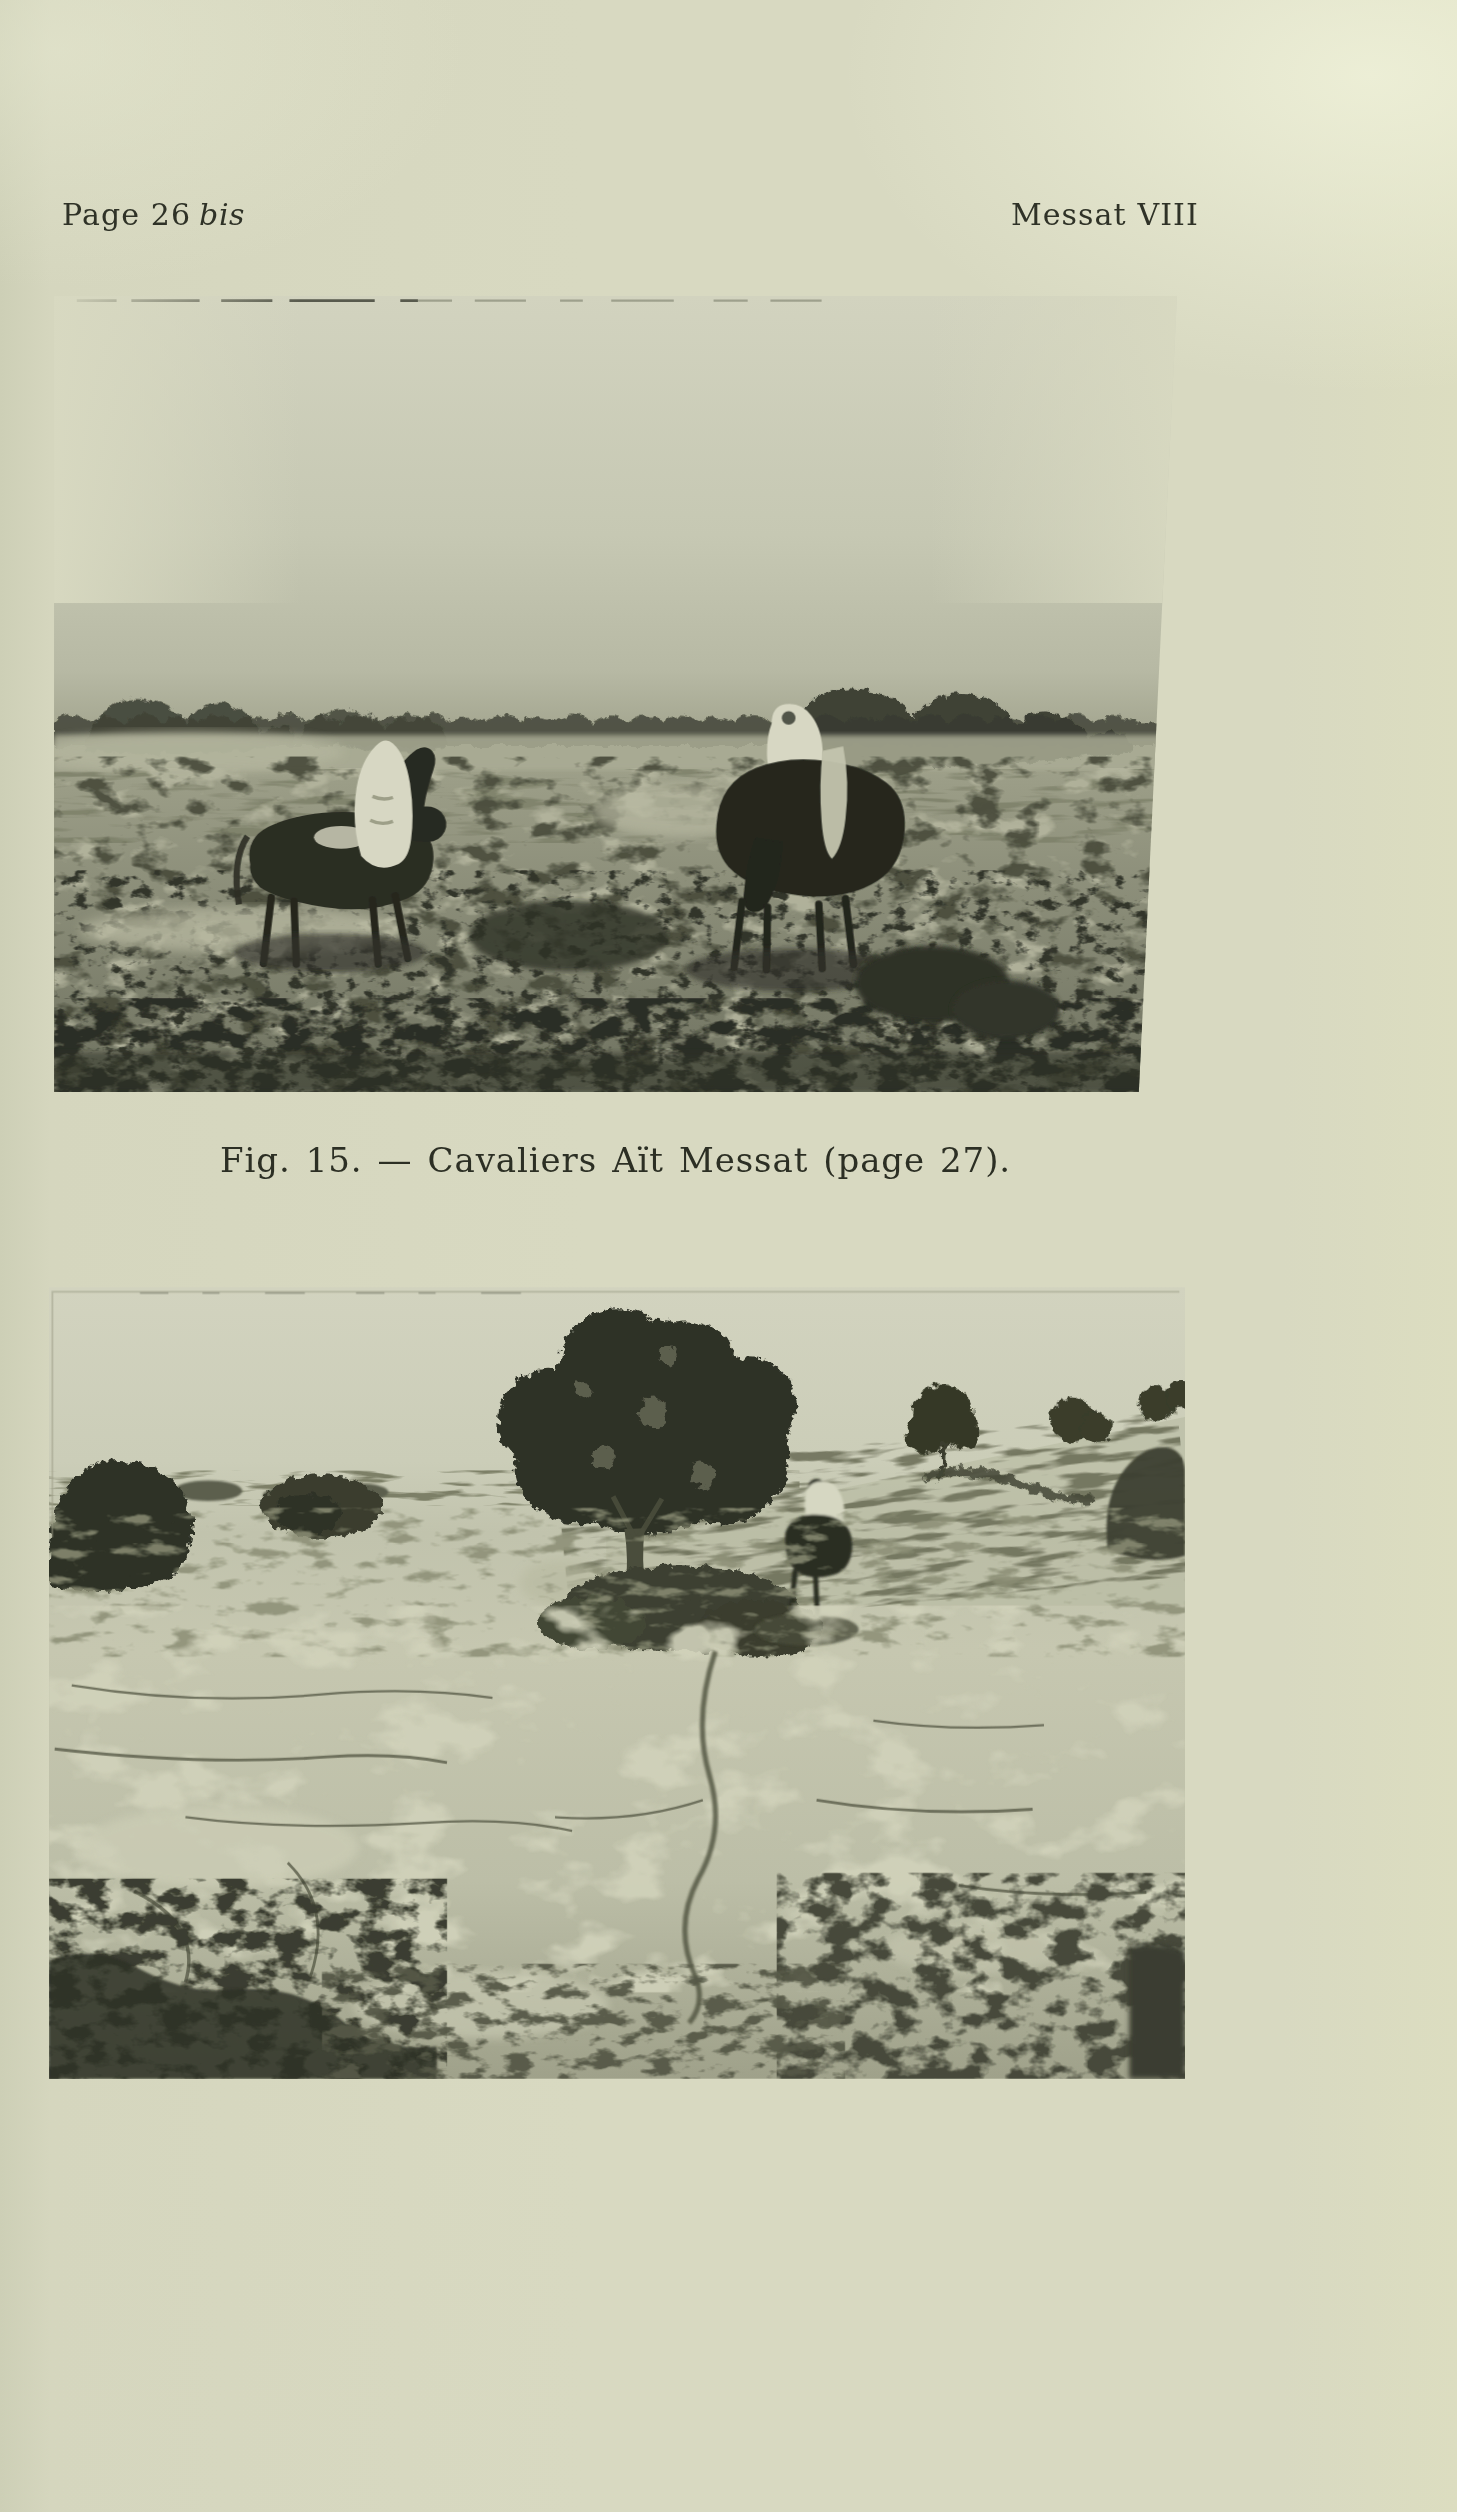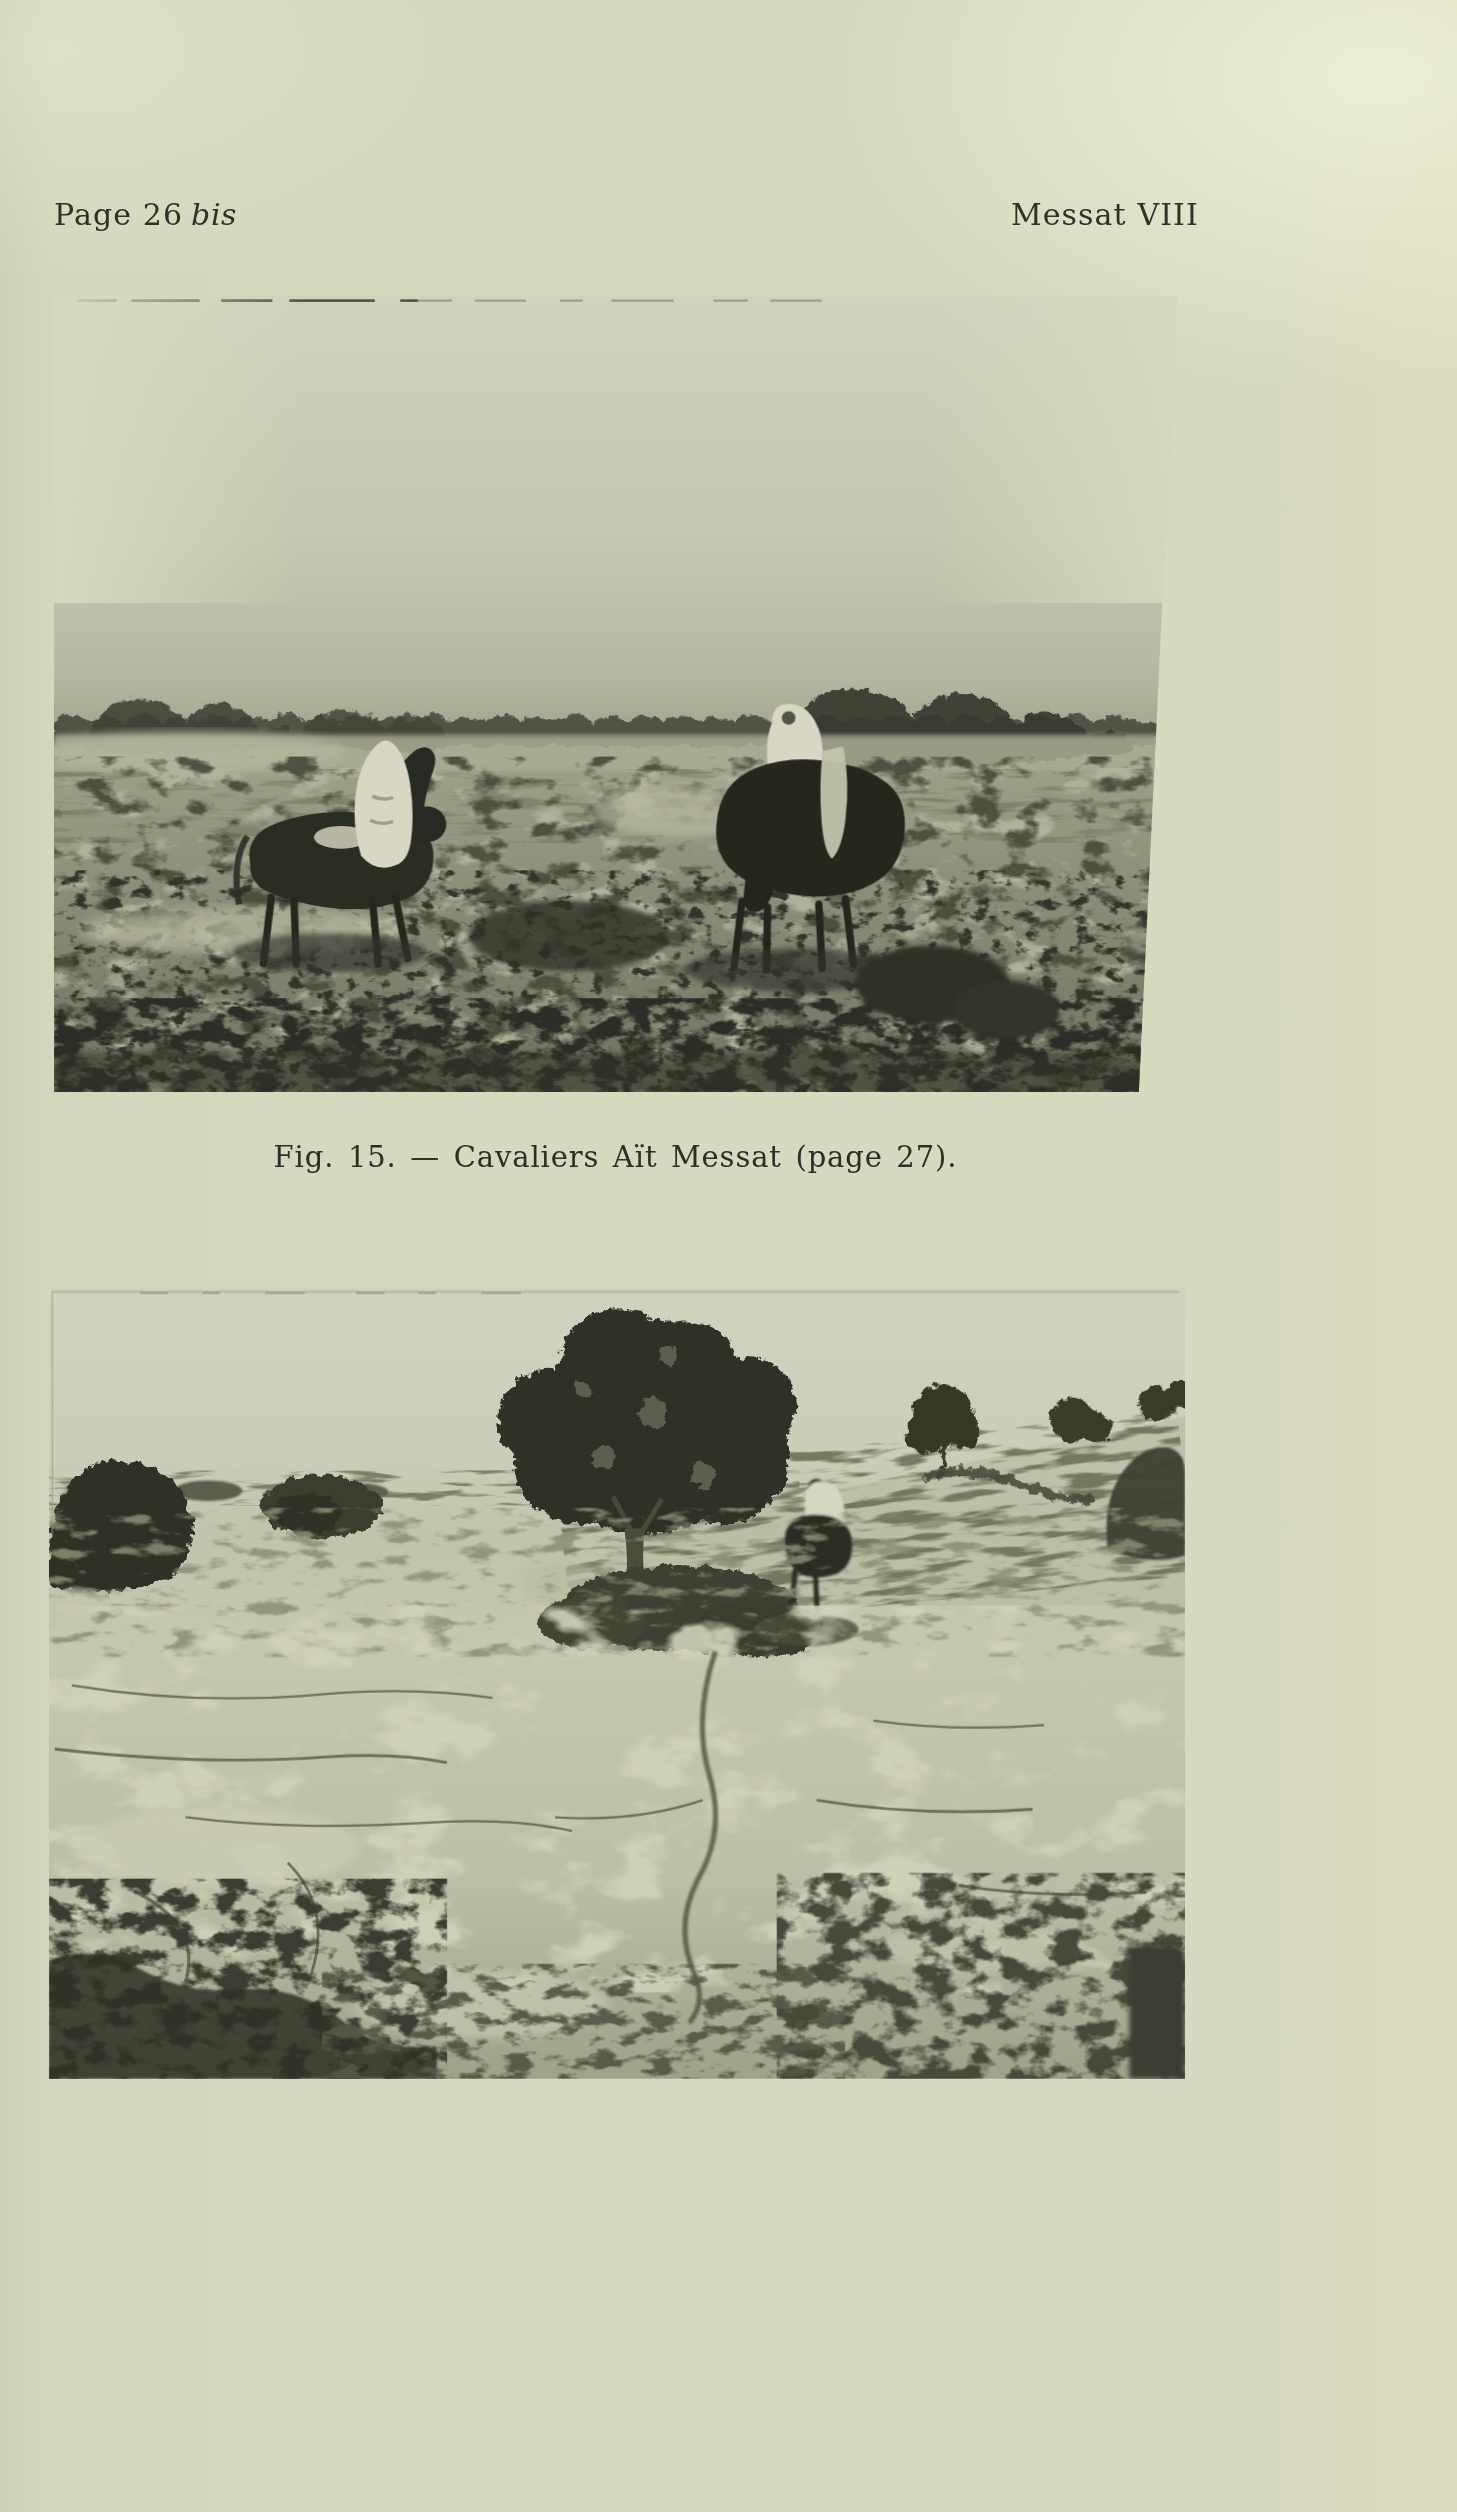--- a/index.html
+++ b/index.html
@@ -13,30 +13,30 @@
     background:
       radial-gradient(ellipse 853px 512px at 94% 3%, rgba(238,240,216,.9), rgba(238,240,216,0) 62%),
       radial-gradient(ellipse 683px 398px at 4% 2%, rgba(230,232,208,.55), rgba(230,232,208,0) 60%),
       linear-gradient(90deg,#cdcfb6 0,#d5d6be 51px,#d8d9c1 40%,#d8d9c1 88%,#dcddc0 100%),
       #d8d9c1;
   }
   .header-left,.header-right{
     position:absolute;top:200px;font-size:30px;line-height:1;
     color:#2f3227;letter-spacing:1.1px;white-space:nowrap;
   }
-  .header-left{left:54px;text-align:center;}
+  .header-left{left:62px;text-align:center;}
   .header-right{right:259px;}
   .it{font-style:italic;margin-left:8px;letter-spacing:0.6px;}
   .photo{position:absolute;overflow:hidden;}
   .photo svg{display:block;}
   .photo1{left:54px;top:296px;width:1123px;height:796px;
     clip-path:polygon(0 0,100% 0,96.6% 100%,0 100%);}
   .photo2{left:49px;top:1287px;width:1136px;height:792px;}
   .caption{
-    position:absolute;text-align:center;font-size:29px;line-height:1.15;
+    position:absolute;text-align:center;font-size:34px;line-height:1.15;
     color:#2c2f24;letter-spacing:0.9px;word-spacing:3.4px;white-space:nowrap;
   }
   .caption1{left:54px;width:1123px;top:1141px;}
   .caption2{left:49px;width:1136px;top:2129px;}
 </style>
 </head>
 <body>
 
 <div class="page">
 

